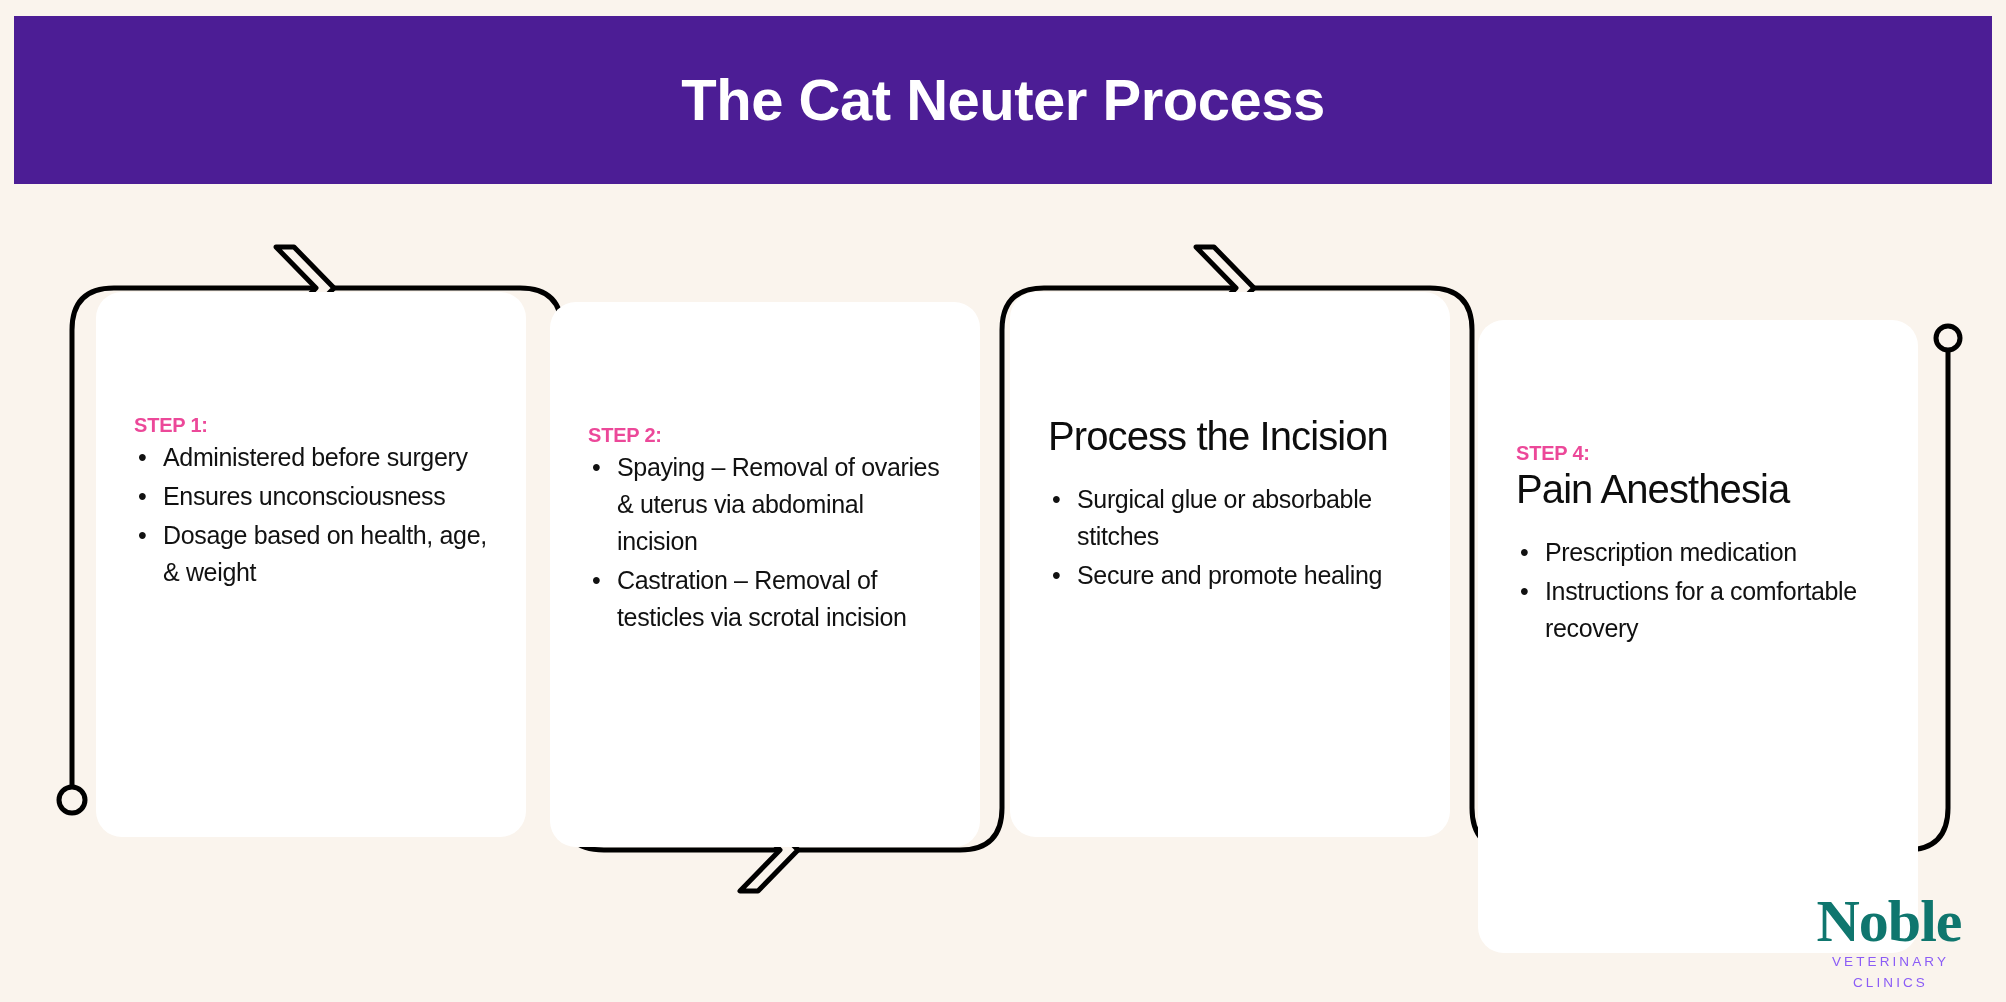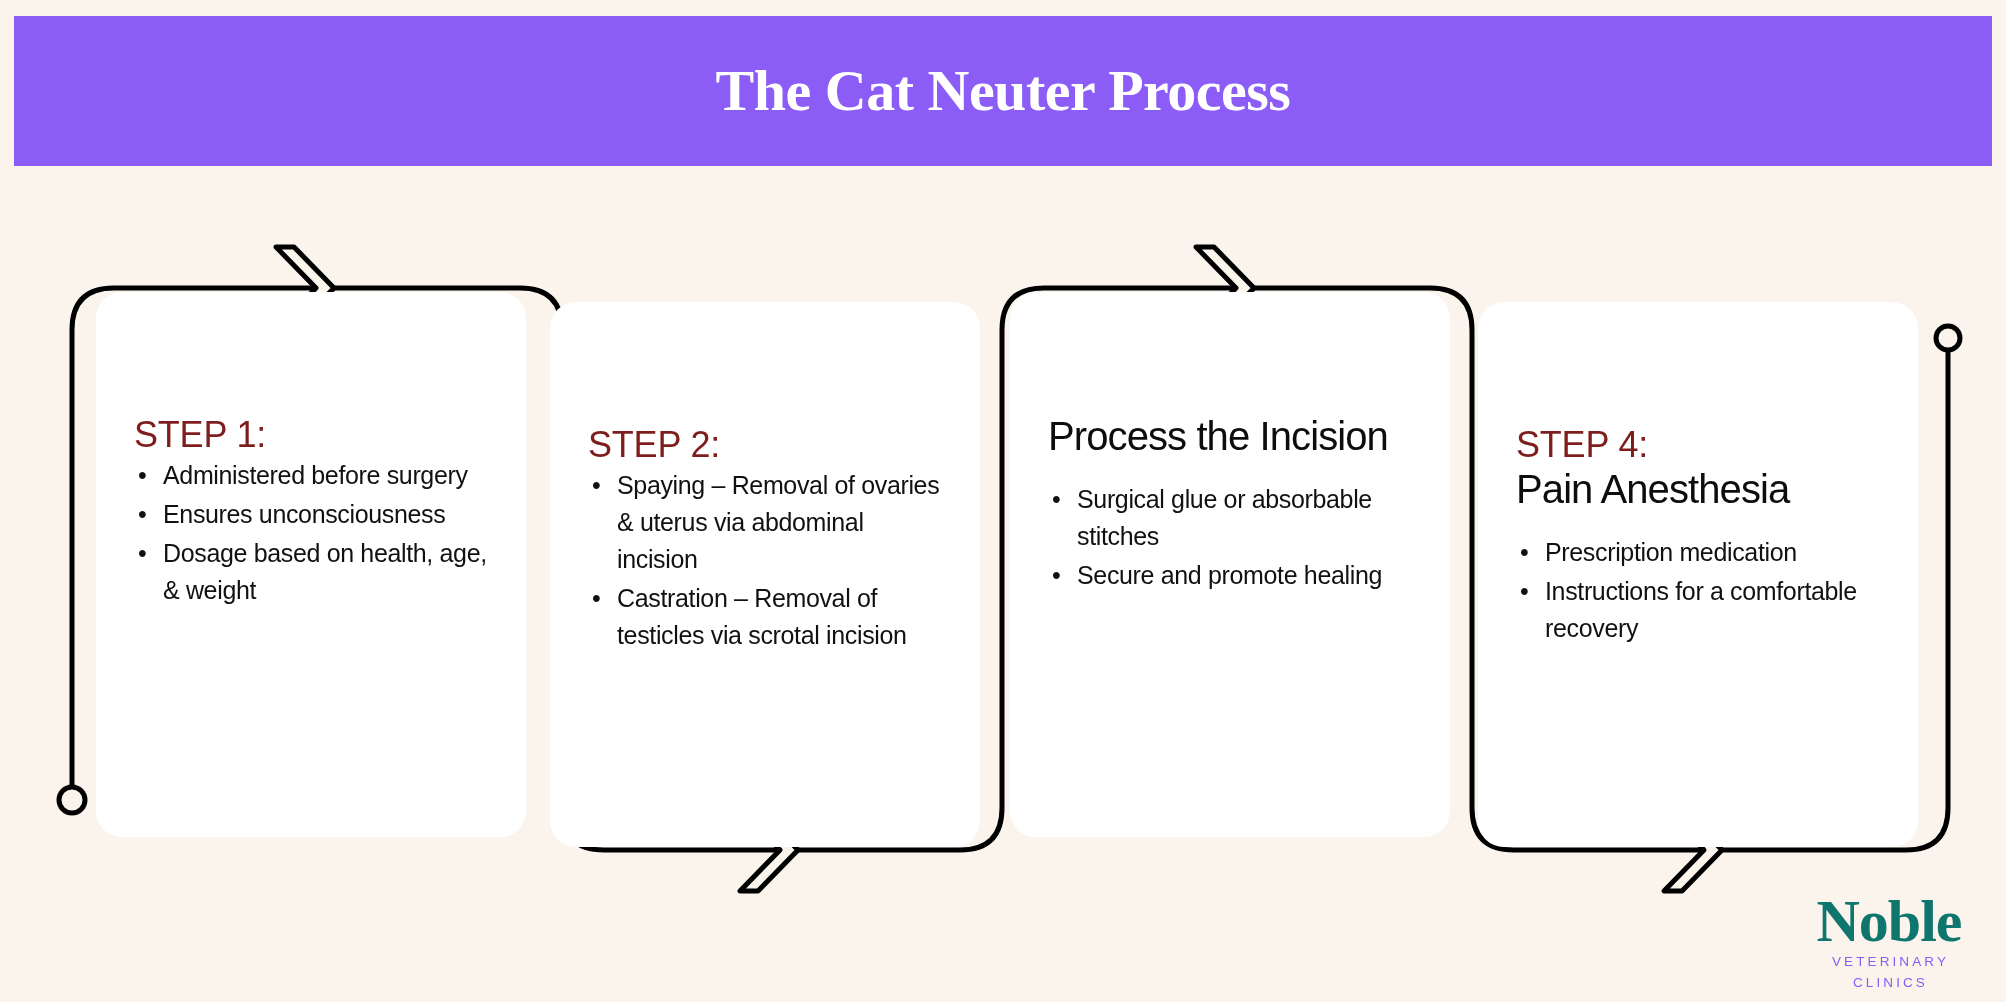--- a/index.html
+++ b/index.html
@@ -14,26 +14,25 @@
     overflow: hidden;
     position: relative;
   }
 
   
   .header-bar {
     position: absolute;
     left: 14px;
     top: 16px;
     width: 1978px;
-    height: 150px;
-    background: #8b5cf6;
+    height: 168px;
+    background: #4c1d95;
     display: flex;
     align-items: center;
     justify-content: center;
-    font-family: Liberation Serif, serif;
   }
   .header-title {
     color: #ffffff;
     font-size: 58px;
     font-weight: bold;
     letter-spacing: -0.5px;
     line-height: 1;
     text-align: center;
   }
 
@@ -51,36 +50,36 @@
   .card {
     position: absolute;
     background: #ffffff;
     border-radius: 26px;
     box-sizing: border-box;
     padding: 0 38px;
   }
   .card-1 { left: 96px;   top: 292px; width: 430px; height: 545px; }
   .card-2 { left: 550px;  top: 302px; width: 430px; height: 545px; }
   .card-3 { left: 1010px; top: 292px; width: 440px; height: 545px; }
-  .card-4 { left: 1478px; top: 302px; width: 440px; height: 545px; }
+  .card-4 { left: 1478px; top: 320px; width: 440px; height: 633px; }
 
   .card-inner {
     position: absolute;
     left: 38px;
     right: 30px;
     top: 122px;
   }
 
   .step-label {
-    color: #7f1d1d;
-    font-size: 36px;
+    color: #ec4899;
+    font-size: 20px;
     line-height: 1.15;
     letter-spacing: -0.2px;
     margin: 0 0 2px 0;
-    font-weight: normal;
+    font-weight: bold;
   }
   .step-title {
     color: #0d0d0d;
     font-size: 40px;
     line-height: 1.12;
     letter-spacing: -0.9px;
     margin: 0 0 22px 0;
     font-weight: normal;
     white-space: nowrap;
   }

